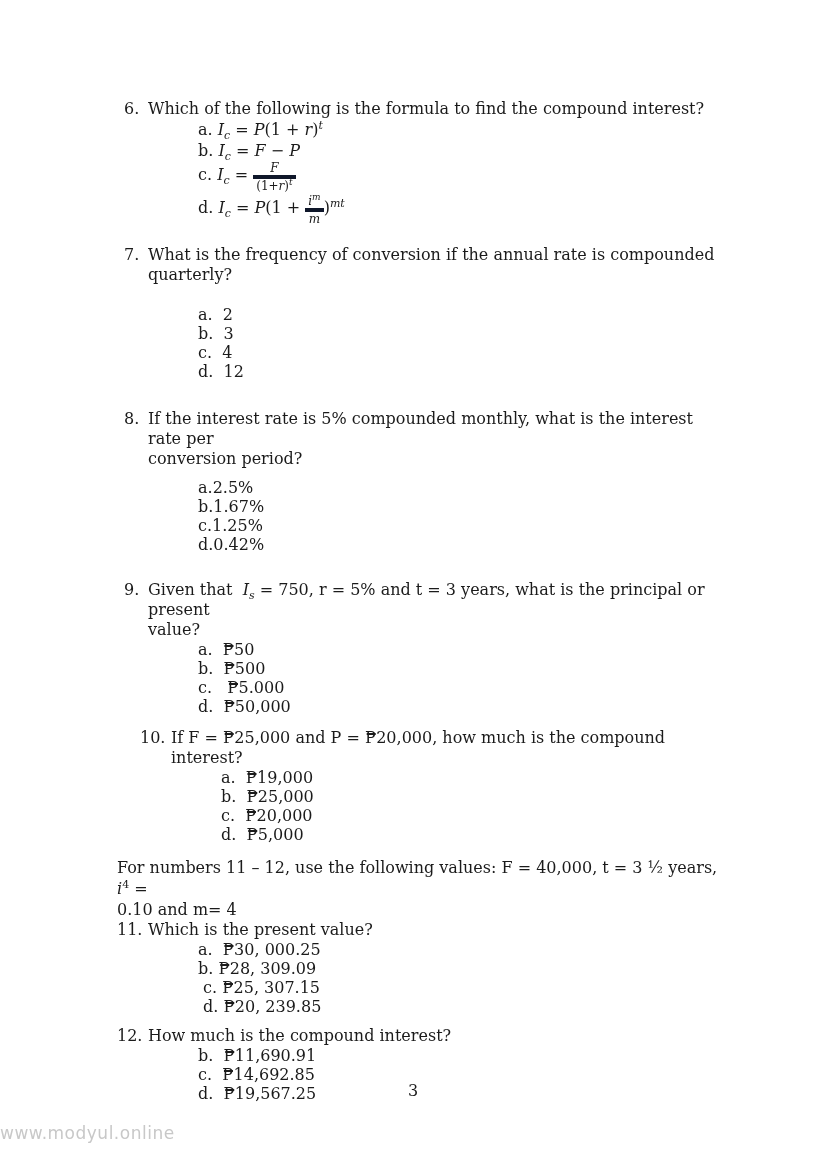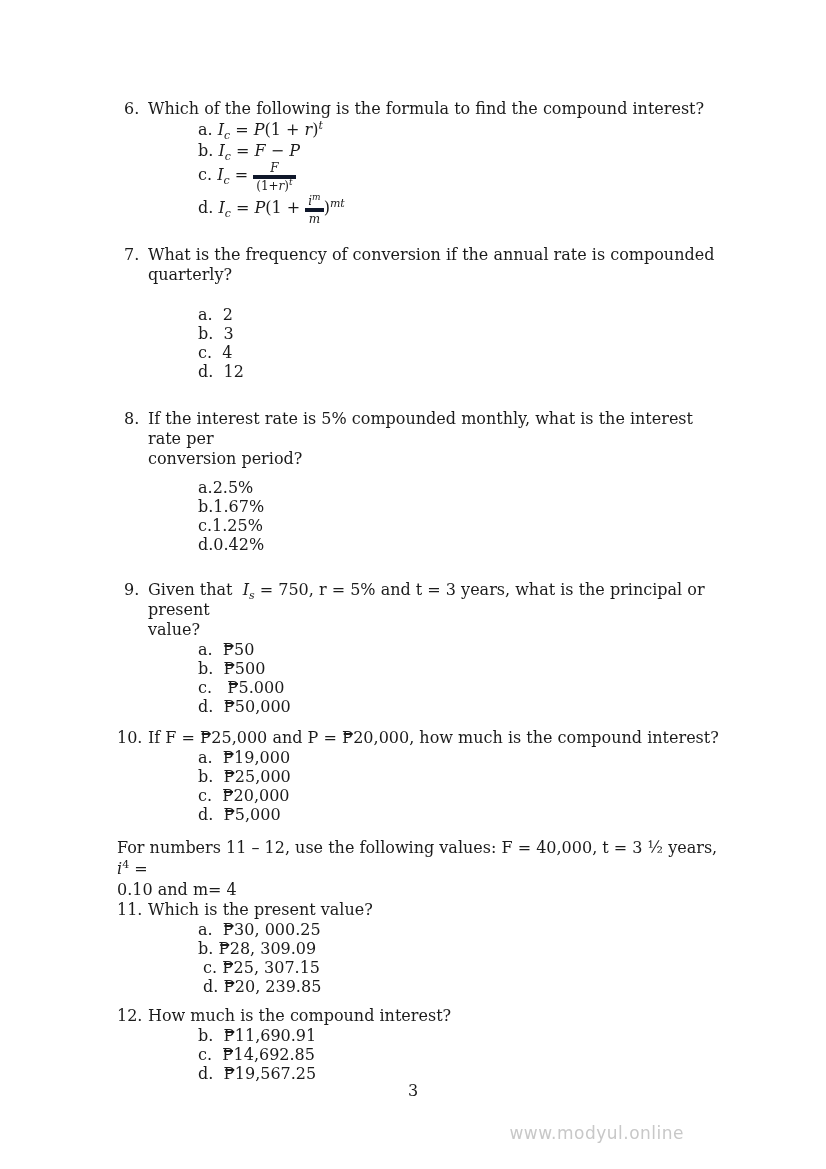--- a/index.html
+++ b/index.html
@@ -27,30 +27,30 @@
   .frac{display:inline-block;vertical-align:-10px;text-align:center;line-height:normal;white-space:normal;}
   .frac .num{display:block;font-size:12px;line-height:14px;padding:0 3px;}
   .frac .den{display:block;font-size:12px;line-height:15px;border-top:4px solid #0f172a;padding:0 3px;}
   .frac sup{font-size:9px;}
   .note{line-height:21px;}
   #q7{margin-top:18px;}
   #q7 .opts{margin-top:20px;}
   #q8{margin-top:28px;}
   #q8 .opts{margin-top:9px;}
   #q9{margin-top:26px;}
-  #q10{margin-top:12px;}
+  #q10{margin-top:12px;margin-left:23px;}
   #note{margin-top:13px;}
   #q12{margin-top:10px;}
   .pagenum{
     position:absolute;top:1081px;left:0;width:826px;
     text-align:center;font-size:16px;color:#1b1b1b;
   }
   .watermark{
     position:absolute;top:1123px;left:0;width:684px;
-    text-align:right;
+    text-align:left;
     font-family:"DejaVu Sans", sans-serif;
     font-size:17px;letter-spacing:0.5px;
     color:#c8c8c8;
   }
 </style>
 </head>
 <body>
 
 <div class="page">
   <div class="content">

